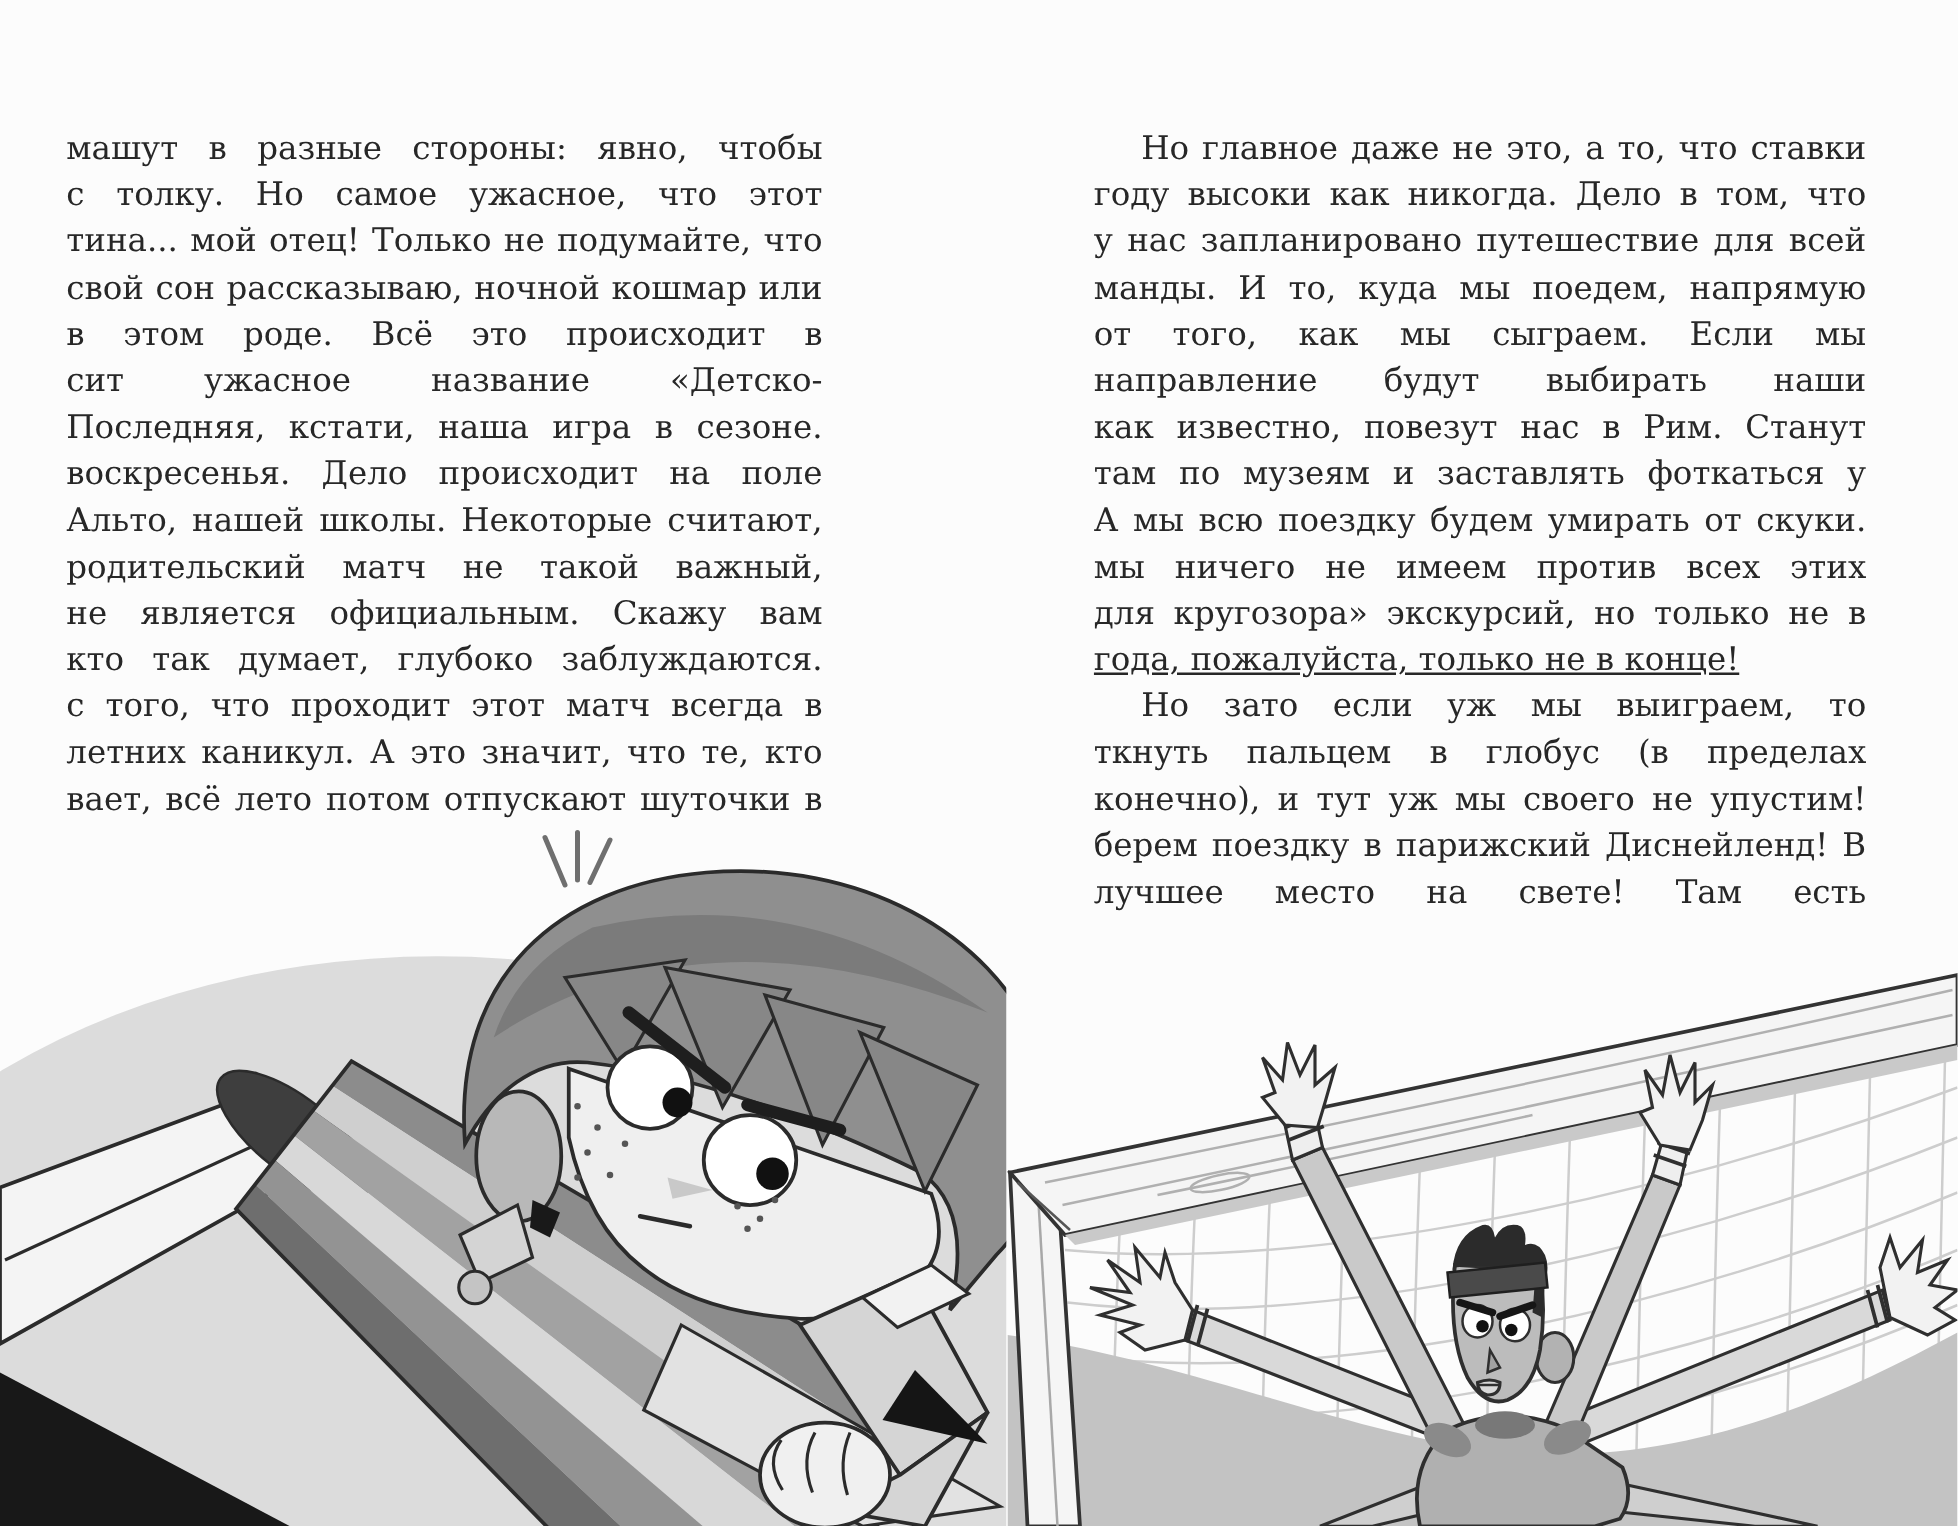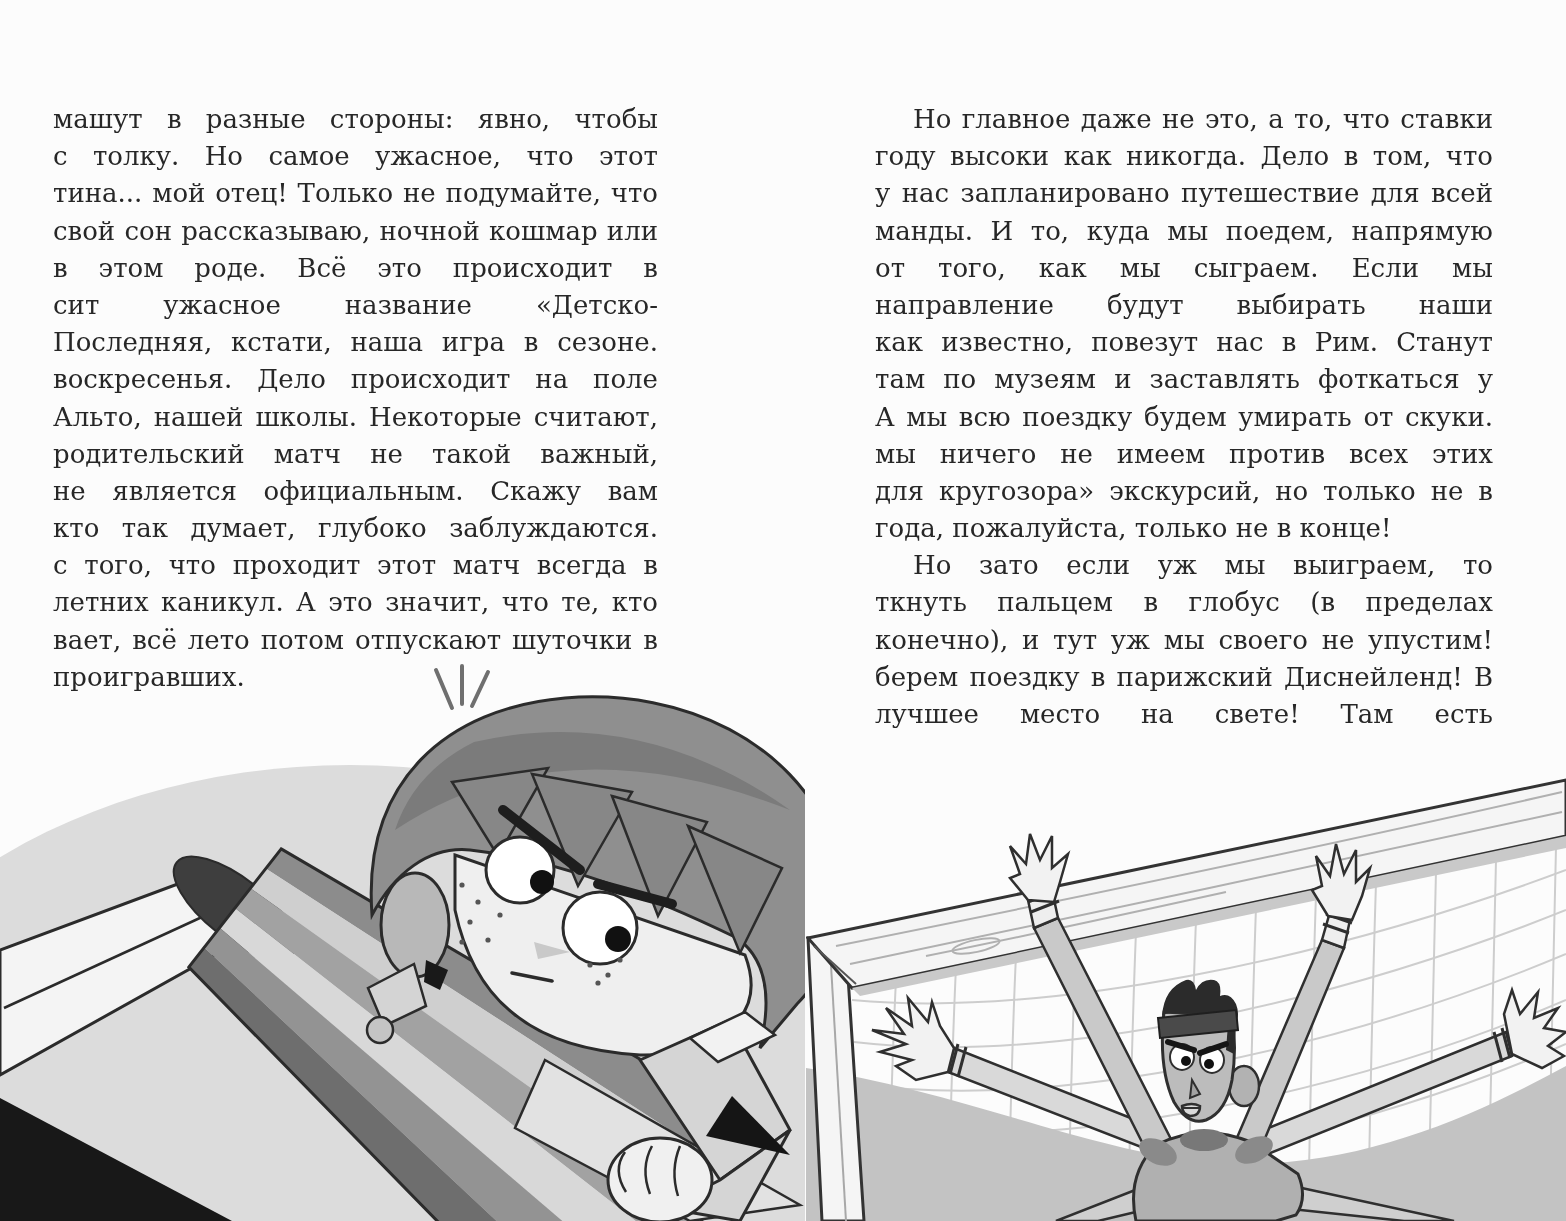--- a/index.html
+++ b/index.html
@@ -11,21 +11,21 @@
   .stage{position:absolute;inset:0;}
   .text-col{position:absolute;top:101px;}
   .col-left{left:53px;width:605px;}
   .col-right{left:875px;width:618px;}
   .line{
     font-size:26px;line-height:37.2px;height:37.2px;
     color:#272727;
     text-align:justify;text-align-last:justify;
     white-space:normal;overflow:hidden;
   }
-  .line.par-end{text-align-last:left;}
+  .line.par-end{text-align-last:left;text-decoration:underline;}
   .line.indent{padding-left:38px;}
   .illus{position:absolute;}
   #illus-left{left:0;top:660px;}
   #illus-right{left:806px;top:750px;}
 </style>
 </head>
 <body>
 
 <div class="stage">
 
@@ -38,21 +38,20 @@
     <div class="line">сит ужасное название «Детско-родительский матч».</div>
     <div class="line">Последняя, кстати, наша игра в сезоне. Сейчас утро</div>
     <div class="line">воскресенья. Дело происходит на поле школы Сото</div>
     <div class="line">Альто, нашей школы. Некоторые считают, что детско-</div>
     <div class="line">родительский матч не такой важный, потому что</div>
     <div class="line">не является официальным. Скажу вам прямо: те,</div>
     <div class="line">кто так думает, глубоко заблуждаются. Начать</div>
     <div class="line">с того, что проходит этот матч всегда в начале</div>
     <div class="line">летних каникул. А это значит, что те, кто выигры-</div>
     <div class="line">вает, всё лето потом отпускают шуточки в адрес</div>
-    <div class="line par-end">проигравших.</div>
   </div>
 
   <div class="text-col col-right">
     <div class="line indent">Но главное даже не это, а то, что ставки в этом</div>
     <div class="line">году высоки как никогда. Дело в том, что летом</div>
     <div class="line">у нас запланировано путешествие для всей ко-</div>
     <div class="line">манды. И то, куда мы поедем, напрямую зависит</div>
     <div class="line">от того, как мы сыграем. Если мы облажаемся,</div>
     <div class="line">направление будут выбирать наши родители. А они,</div>
     <div class="line">как известно, повезут нас в Рим. Станут таскать нас</div>

